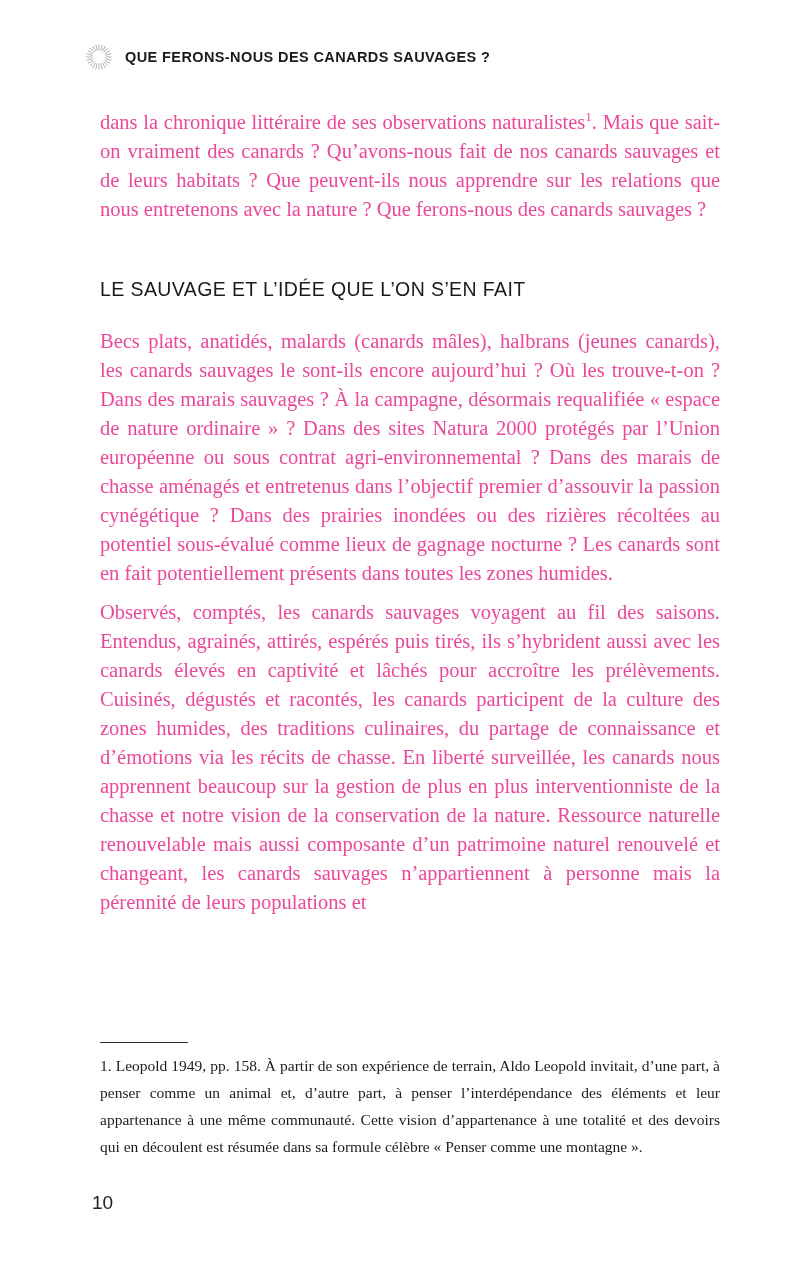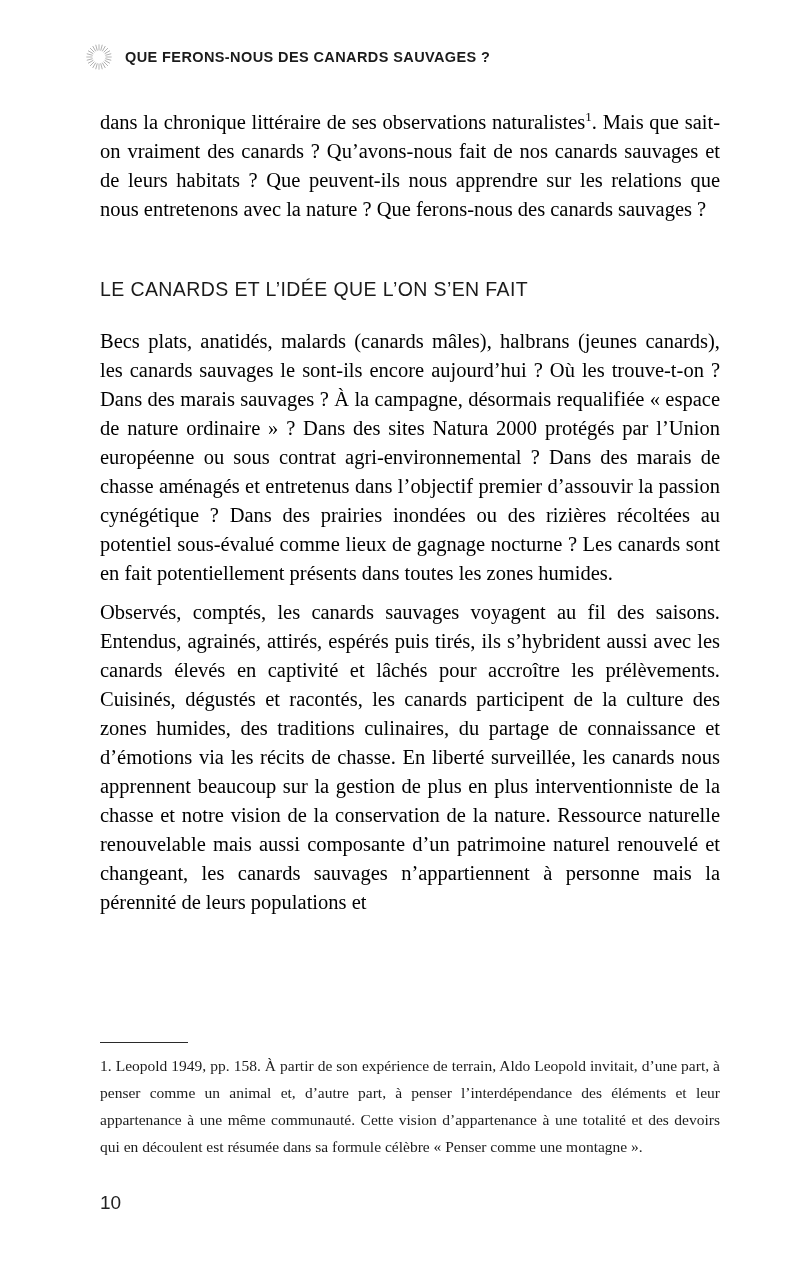--- a/index.html
+++ b/index.html
@@ -40,21 +40,21 @@
     position: absolute;
     top: 108px;
     left: 100px;
     width: 620px;
   }
   .body-text {
     font-size: 20.5px;
     line-height: 29px;
     text-align: justify;
     margin: 0 0 10px 0;
-    color: #000000;
+    color: #ec4899;
   }
   .body-text sup {
     font-size: 13px;
     line-height: 0;
     vertical-align: super;
   }
   .section-heading {
     font-family: "Liberation Sans", sans-serif;
     font-weight: normal;
     font-size: 19.5px;
@@ -77,21 +77,21 @@
   .footnote-text {
     font-size: 15.5px;
     line-height: 27px;
     text-align: justify;
     color: #1c1c1c;
     margin: 0;
   }
   .page-number {
     position: absolute;
     top: 1192px;
-    left: 100px;
+    left: 92px;
     font-family: "Liberation Sans", sans-serif;
     font-size: 19px;
     color: #222222;
   }
 </style>
 </head>
 <body>
 
 <div class="page">
 
@@ -124,21 +124,21 @@
         <line x1="16" y1="2.5" x2="16" y2="9" transform="rotate(345 16 16)"></line>
       </g>
     </svg>
     <span class="running-title">QUE FERONS-NOUS DES CANARDS SAUVAGES ?</span>
   </div>
 
   <div class="content">
 
     <p class="body-text"><span>dans la chronique littéraire de ses observations naturalistes</span><sup>1</sup><span>. Mais que sait-on vraiment des canards ? Qu’avons-nous fait de nos canards sauvages et de leurs habitats ? Que peuvent-ils nous apprendre sur les relations que nous entretenons avec la nature ? Que ferons-nous des canards sauvages ?</span></p>
 
-    <h2 class="section-heading">LE CANARDS ET L’IDÉE QUE L’ON S’EN FAIT</h2>
+    <h2 class="section-heading">LE SAUVAGE ET L’IDÉE QUE L’ON S’EN FAIT</h2>
 
     <p class="body-text">Becs plats, anatidés, malards (canards mâles), halbrans (jeunes canards), les canards sauvages le sont-ils encore aujourd’hui ? Où les trouve-t-on ? Dans des marais sauvages ? À la campagne, désormais requalifiée « espace de nature ordinaire » ? Dans des sites Natura 2000 protégés par l’Union européenne ou sous contrat agri-environnemental ? Dans des marais de chasse aménagés et entretenus dans l’objectif premier d’assouvir la passion cynégétique ? Dans des prairies inondées ou des rizières récoltées au potentiel sous-évalué comme lieux de gagnage nocturne ? Les canards sont en fait potentiellement présents dans toutes les zones humides.</p>
 
     <p class="body-text">Observés, comptés, les canards sauvages voyagent au fil des saisons. Entendus, agrainés, attirés, espérés puis tirés, ils s’hybrident aussi avec les canards élevés en captivité et lâchés pour accroître les prélèvements. Cuisinés, dégustés et racontés, les canards participent de la culture des zones humides, des traditions culinaires, du partage de connaissance et d’émotions via les récits de chasse. En liberté surveillée, les canards nous apprennent beaucoup sur la gestion de plus en plus interventionniste de la chasse et notre vision de la conservation de la nature. Ressource naturelle renouvelable mais aussi composante d’un patrimoine naturel renouvelé et changeant, les canards sauvages n’appartiennent à personne mais la pérennité de leurs populations et</p>
 
   </div>
 
   <div class="footnote-block">
     <div class="footnote-rule"></div>
     <p class="footnote-text">1. Leopold 1949, pp. 158. À partir de son expérience de terrain, Aldo Leopold invitait, d’une part, à penser comme un animal et, d’autre part, à penser l’interdépendance des éléments et leur appartenance à une même communauté. Cette vision d’appartenance à une totalité et des devoirs qui en découlent est résumée dans sa formule célèbre « Penser comme une montagne ».</p>

